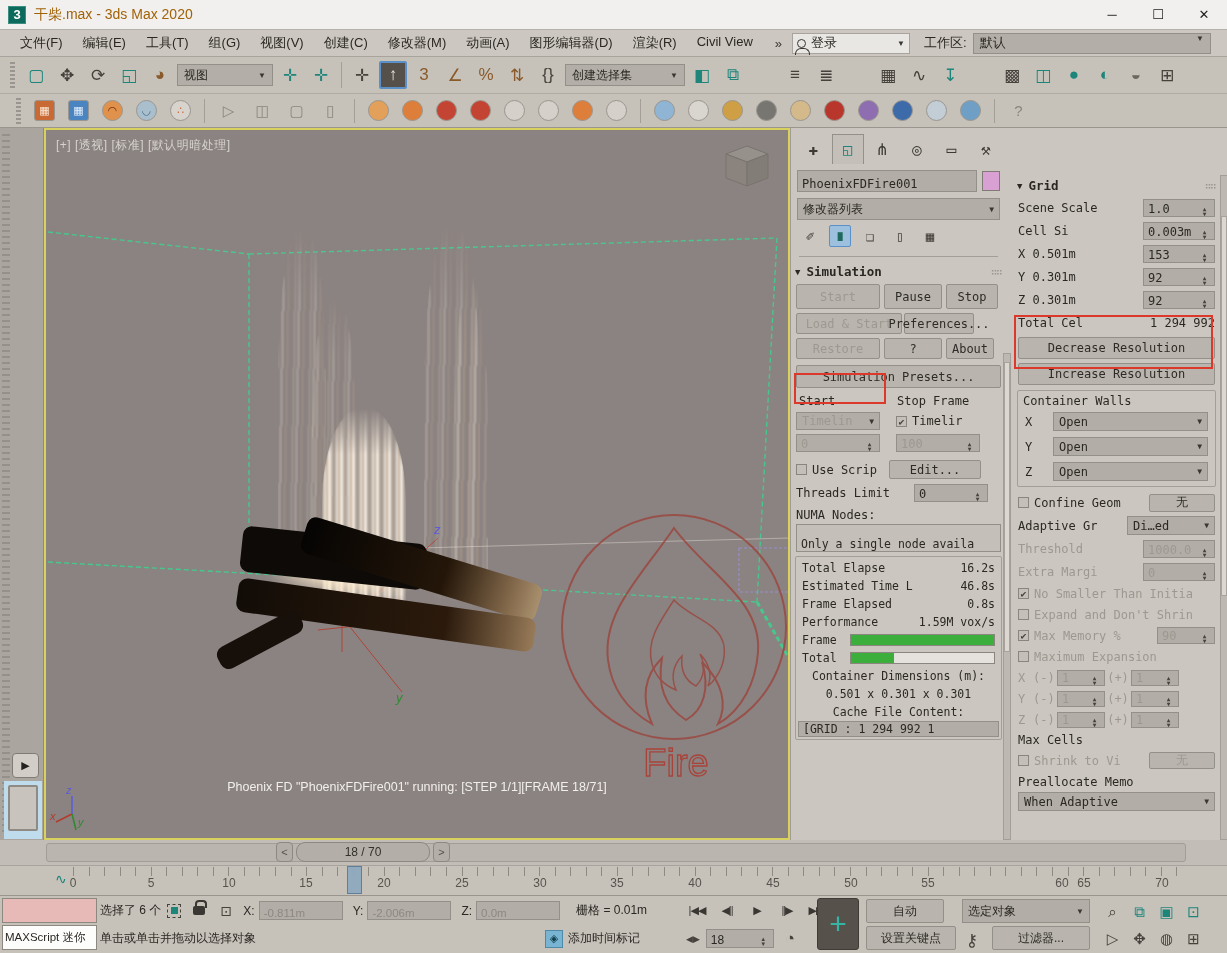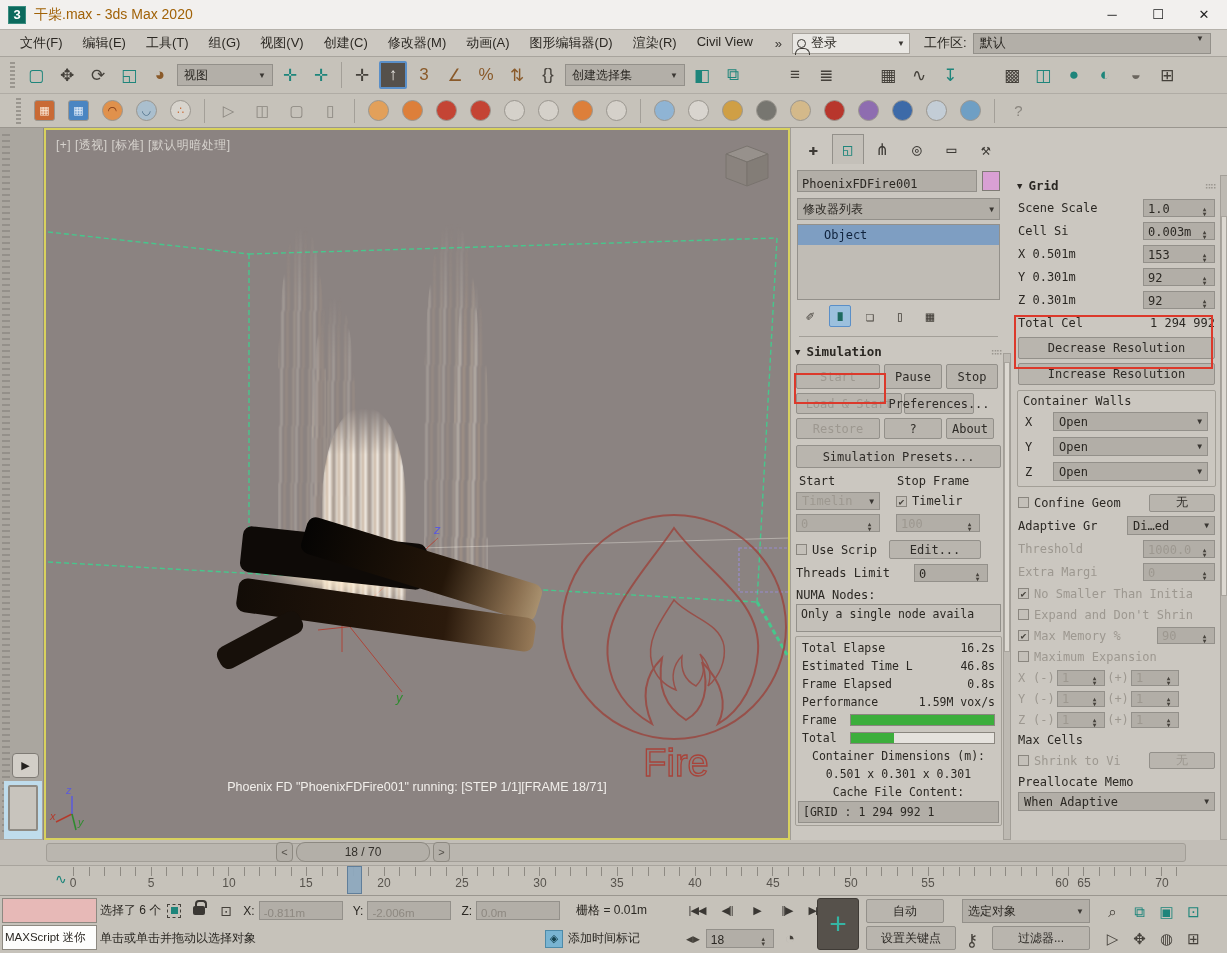--- a/index.html
+++ b/index.html
@@ -368,26 +368,20 @@
       </div>
     <div style="display:flex;align-items:center;gap:5px;padding:4px 6px 0 6px">
       <div class="inp" style="flex:1;height:22px">
         <span>PhoenixFDFire001</span>
       </div>
       <div style="width:18px;height:20px;border:1px solid #7f7b75;background:#d9a0d4"></div>
     </div>
     <div class="ddown" style="margin:6px 6px 0 6px;height:22px">
       <span>修改器列表</span>
     </div>
-    <div id="stackbox">
-      <div>
-
-      <div class="stackrow">Object</div>
-        </div>
-    </div>
     <div class="stackbtns">
 
     <span class="sbtn">✐</span>
         <span class="sbtn hl">∎</span>
         <span class="sbtn">❏</span>
         <span class="sbtn">▯</span>
         <span class="sbtn">▦</span>
       </div>
     <div style="height:1px;background:#a39f98;margin:4px 8px"></div>
 
@@ -442,21 +436,21 @@
       <div class="btn" style="width:92px;height:19px;margin-left:12px">Edit...</div>
     </div>
     <div style="display:flex;padding:3px 5px;align-items:center">
       <span style="width:118px">Threads Limit</span>
       <div class="inp" style="width:74px;height:18px">
         <span>0</span>
           <span class="spinner"></span>
       </div>
     </div>
     <div style="padding:3px 5px 0 5px">NUMA Nodes:</div>
-    <div class="inp" style="margin:2px 5px;height:28px;align-items:flex-start;padding-top:2px;background:#c4c0b9">
+    <div class="inp" style="margin:2px 5px;height:28px;align-items:flex-end;padding-top:2px;background:#c4c0b9">
       <span style="font-size:11.5px">Only a single node availa</span>
     </div>
     <div class="groupbox">
       <div>
 
       <div class="statrow">
           <span>Total Elapse</span>
             <span style="margin-left:auto">16.2s</span>
         </div>
           <div class="statrow">
@@ -480,21 +474,21 @@
       </div>
       <div class="statrow">
         <span style="width:42px">Total</span>
         <div class="pbar">
             <div class="pfill" style="width: 30%;"></div>
           </div>
       </div>
       <div class="statrow" style="justify-content:center">Container Dimensions (m):</div>
       <div class="statrow" style="justify-content:center">0.501 x 0.301 x 0.301</div>
       <div class="statrow" style="justify-content:center">Cache File Content:</div>
-      <div class="statrow inp" style="height:22px;overflow:hidden">[GRID : 1 294 992  1</div>
+      <div class="statrow inp" style="height:16px;overflow:hidden">[GRID : 1 294 992  1</div>
     </div>
 
     <div class="anno" style="left:3px;top:245px;width:92px;height:31px"></div>
   </div>
 
   <div class="vscroll" style="left:212px;top:225px;height:487px">
     <div class="vthumb" style="top:8px;height:290px"></div>
   </div>
 
   <div class="abs mono" style="left:222px;top:47px;width:207px;height:665px;font-size:12px">

